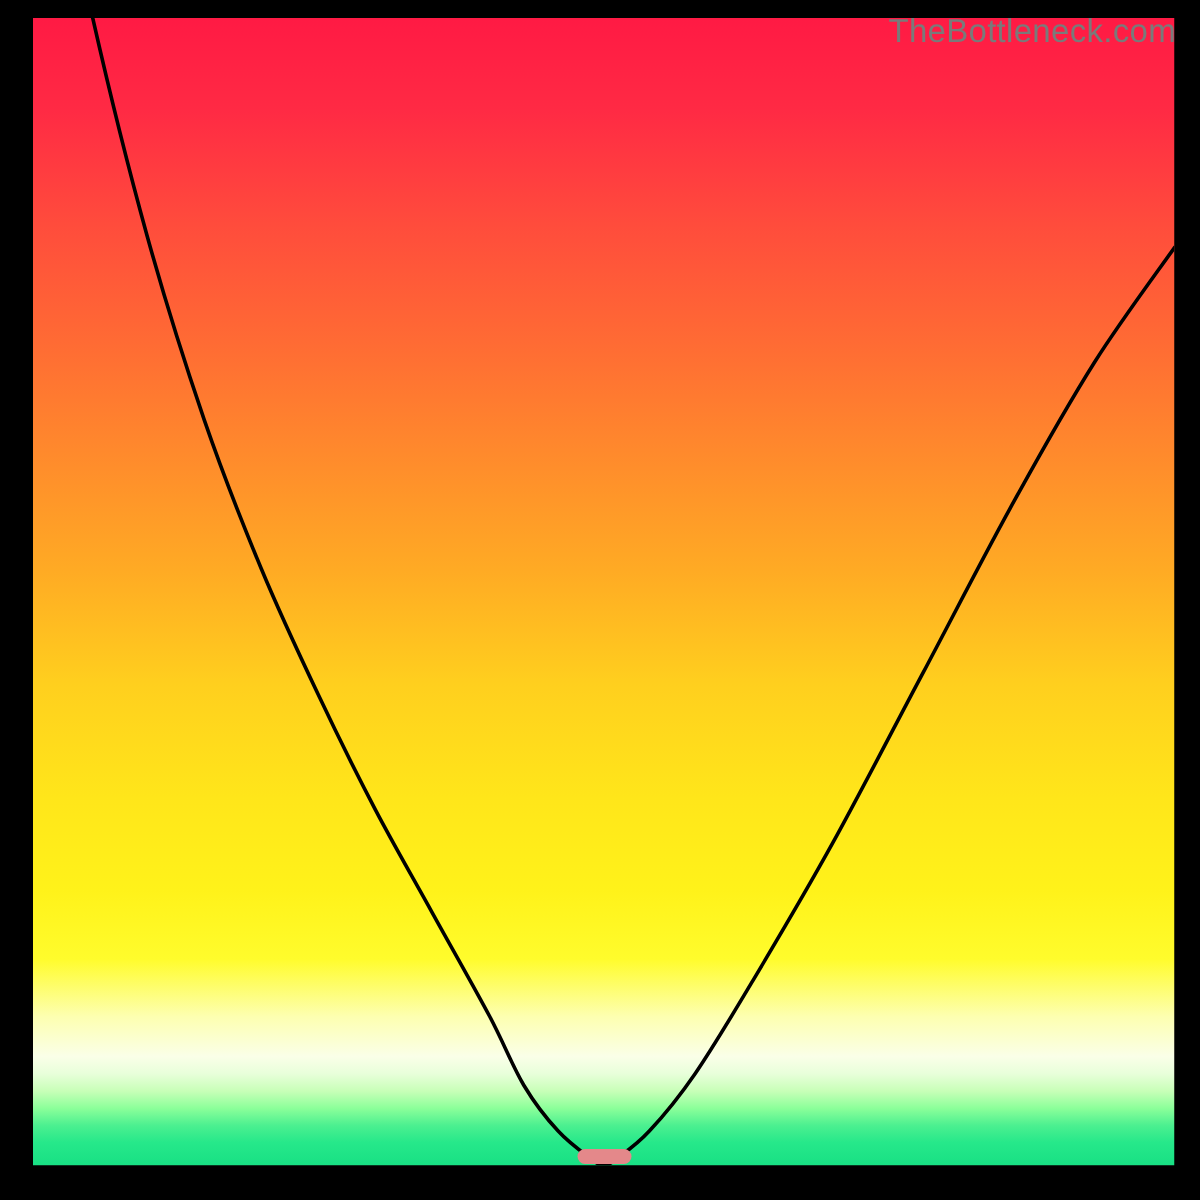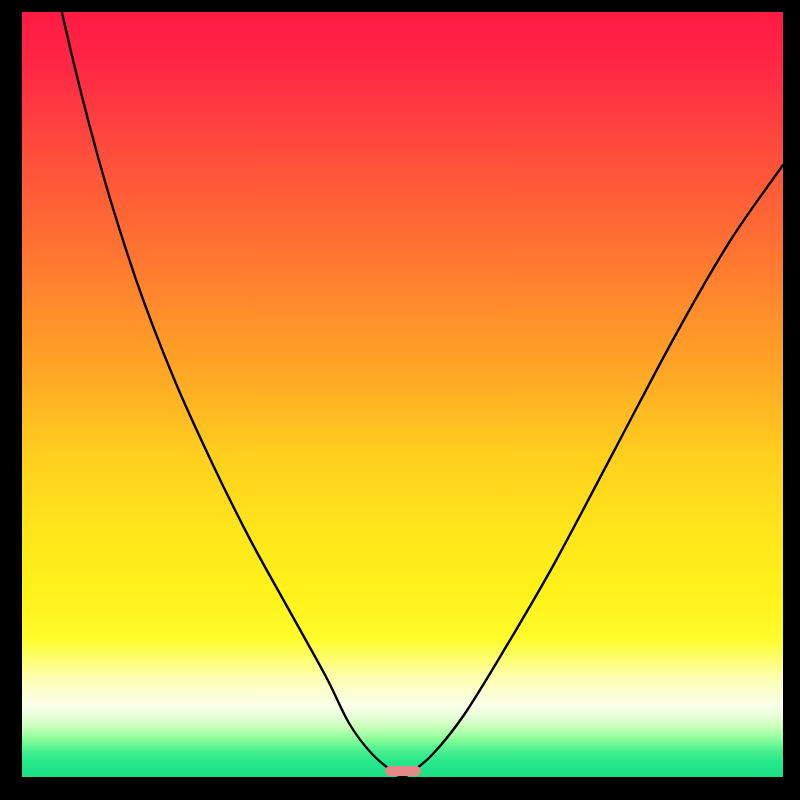--- a/index.html
+++ b/index.html
@@ -75,13 +75,14 @@
 <body>
 
 <div class="frame">
   <div class="plot">
     <div class="gradient"></div>
     <svg class="curve" viewBox="0 0 761 765" preserveAspectRatio="none">
       <path id="curve-path" fill="none" stroke="#000" stroke-width="2.4" stroke-linecap="round" d="M 0.0 -191.3 C 6.3 -160.7, 25.4 -63.7, 38.1 -7.6 C 50.7 48.5, 63.4 99.4, 76.1 145.3 C 88.8 191.2, 101.5 230.8, 114.1 267.8 C 126.8 304.7, 139.5 336.6, 152.2 367.2 C 164.9 397.8, 177.6 424.6, 190.3 451.4 C 202.9 478.1, 215.6 503.6, 228.3 527.9 C 241.0 552.1, 253.7 573.8, 266.3 596.7 C 279.0 619.7, 294.3 646.4, 304.4 665.5 C 314.5 684.7, 319.6 698.7, 327.2 711.5 C 334.8 724.2, 342.4 733.8, 350.1 742.0 C 357.7 750.3, 367.8 757.3, 372.9 761.2 C 378.0 765.0, 378.0 765.0, 380.5 765.0 C 383.0 765.0, 383.0 765.0, 388.1 761.2 C 393.2 757.3, 402.1 751.6, 410.9 742.0 C 419.8 732.5, 430.0 720.4, 441.4 703.8 C 452.8 687.2, 464.2 668.1, 479.4 642.6 C 494.6 617.1, 513.7 585.2, 532.7 550.8 C 551.7 516.4, 573.3 474.3, 593.6 436.1 C 613.9 397.8, 635.4 355.7, 654.5 321.3 C 673.5 286.9, 690.0 257.6, 707.7 229.5 C 725.5 201.4, 752.1 165.8, 761.0 153.0"></path>
     </svg>
     <div id="min-marker" class="marker" style="width: 36px; height: 10px; left: 362.5px; top: 754px; background: rgb(228, 136, 138);"></div>
   </div>
+  <div class="watermark">TheBottleneck.com</div>
 </div>
 
 </body></html>

